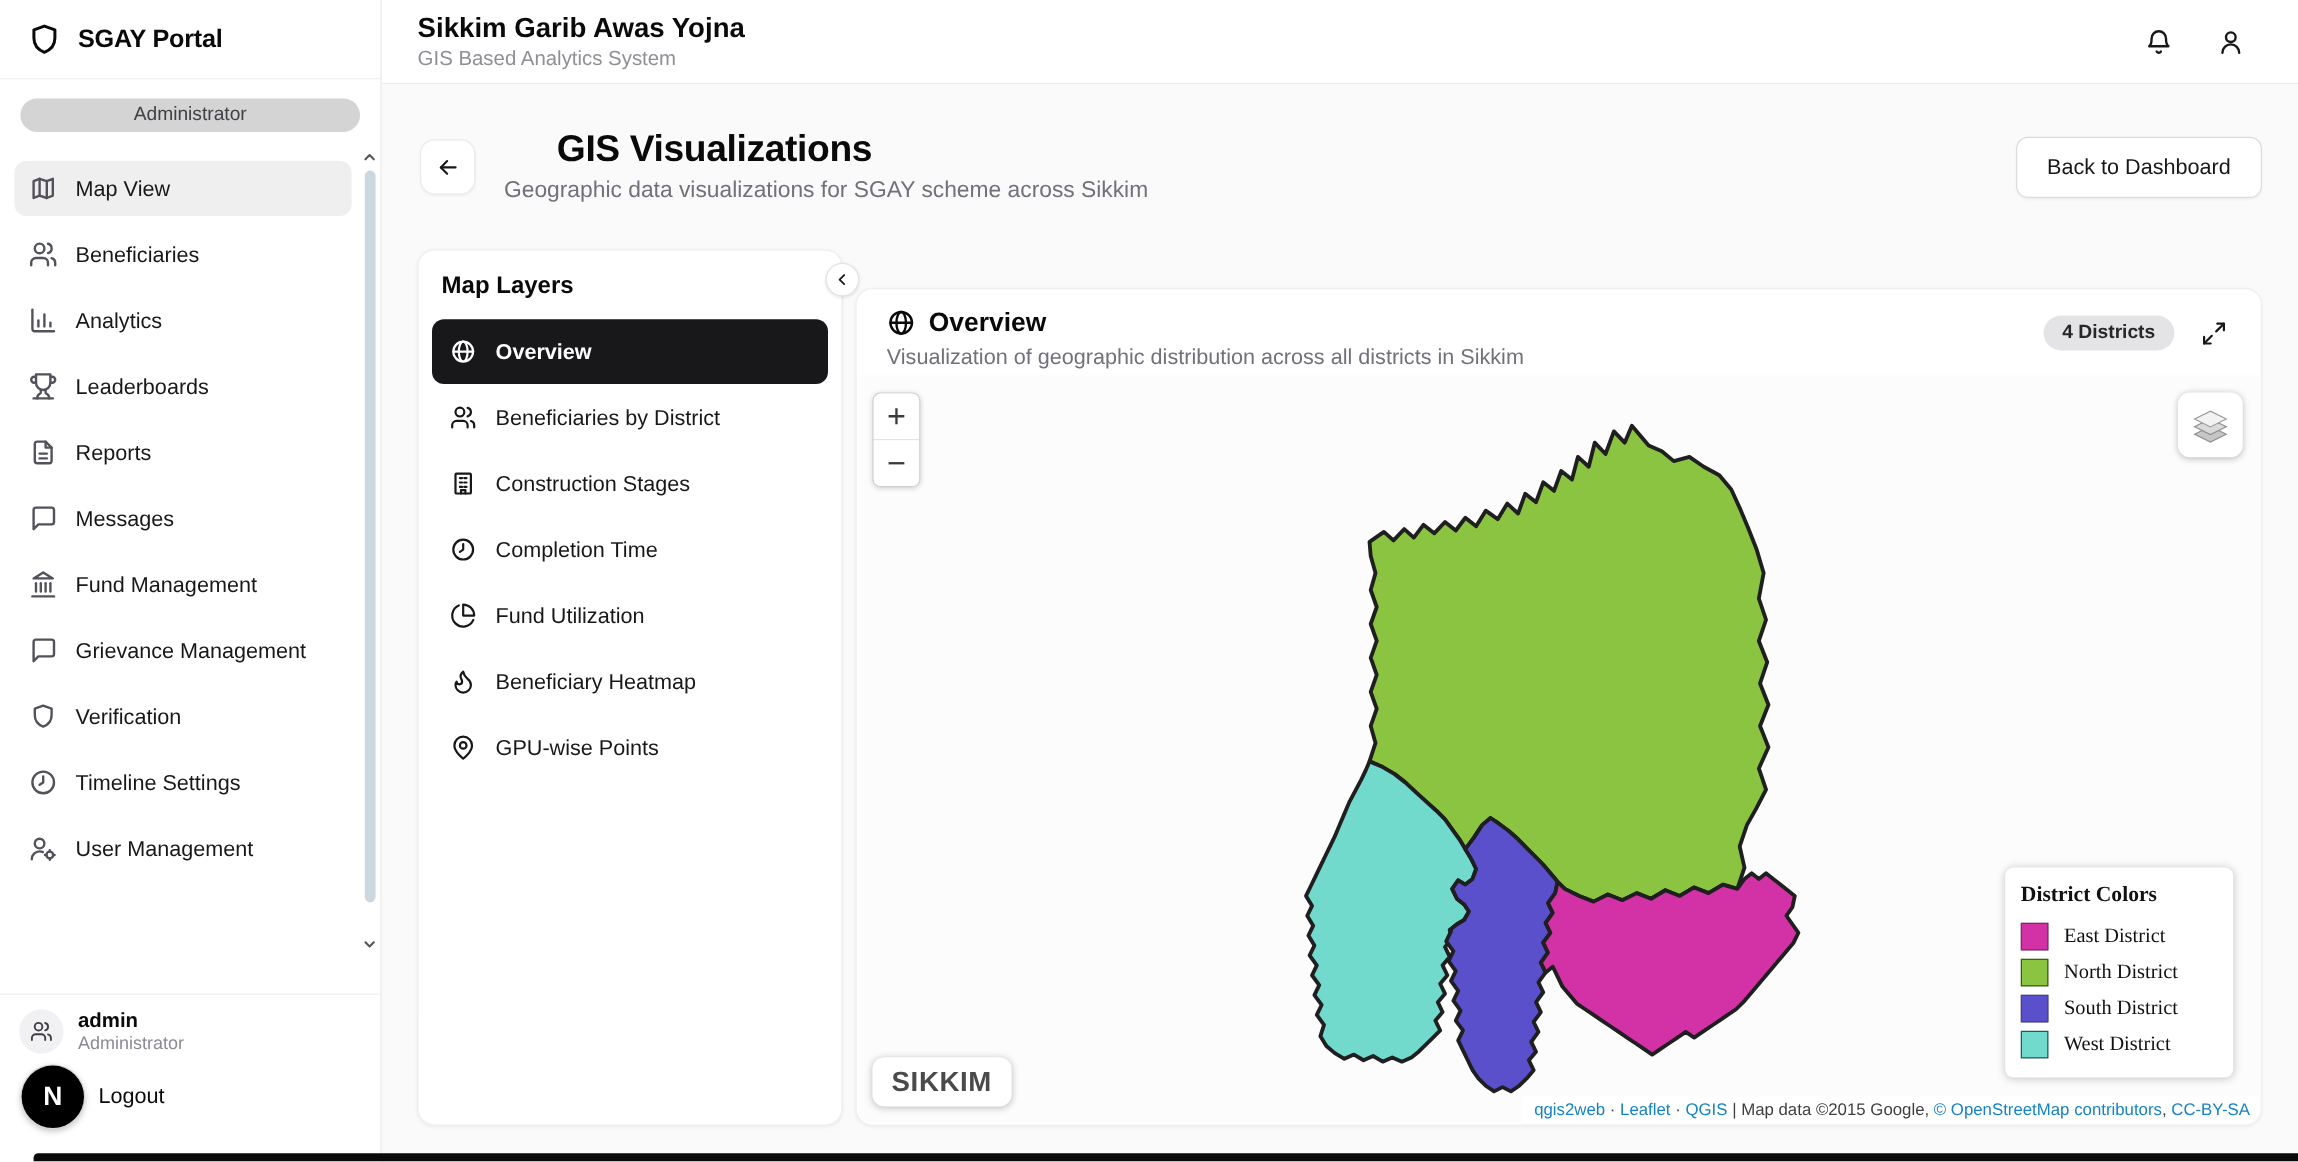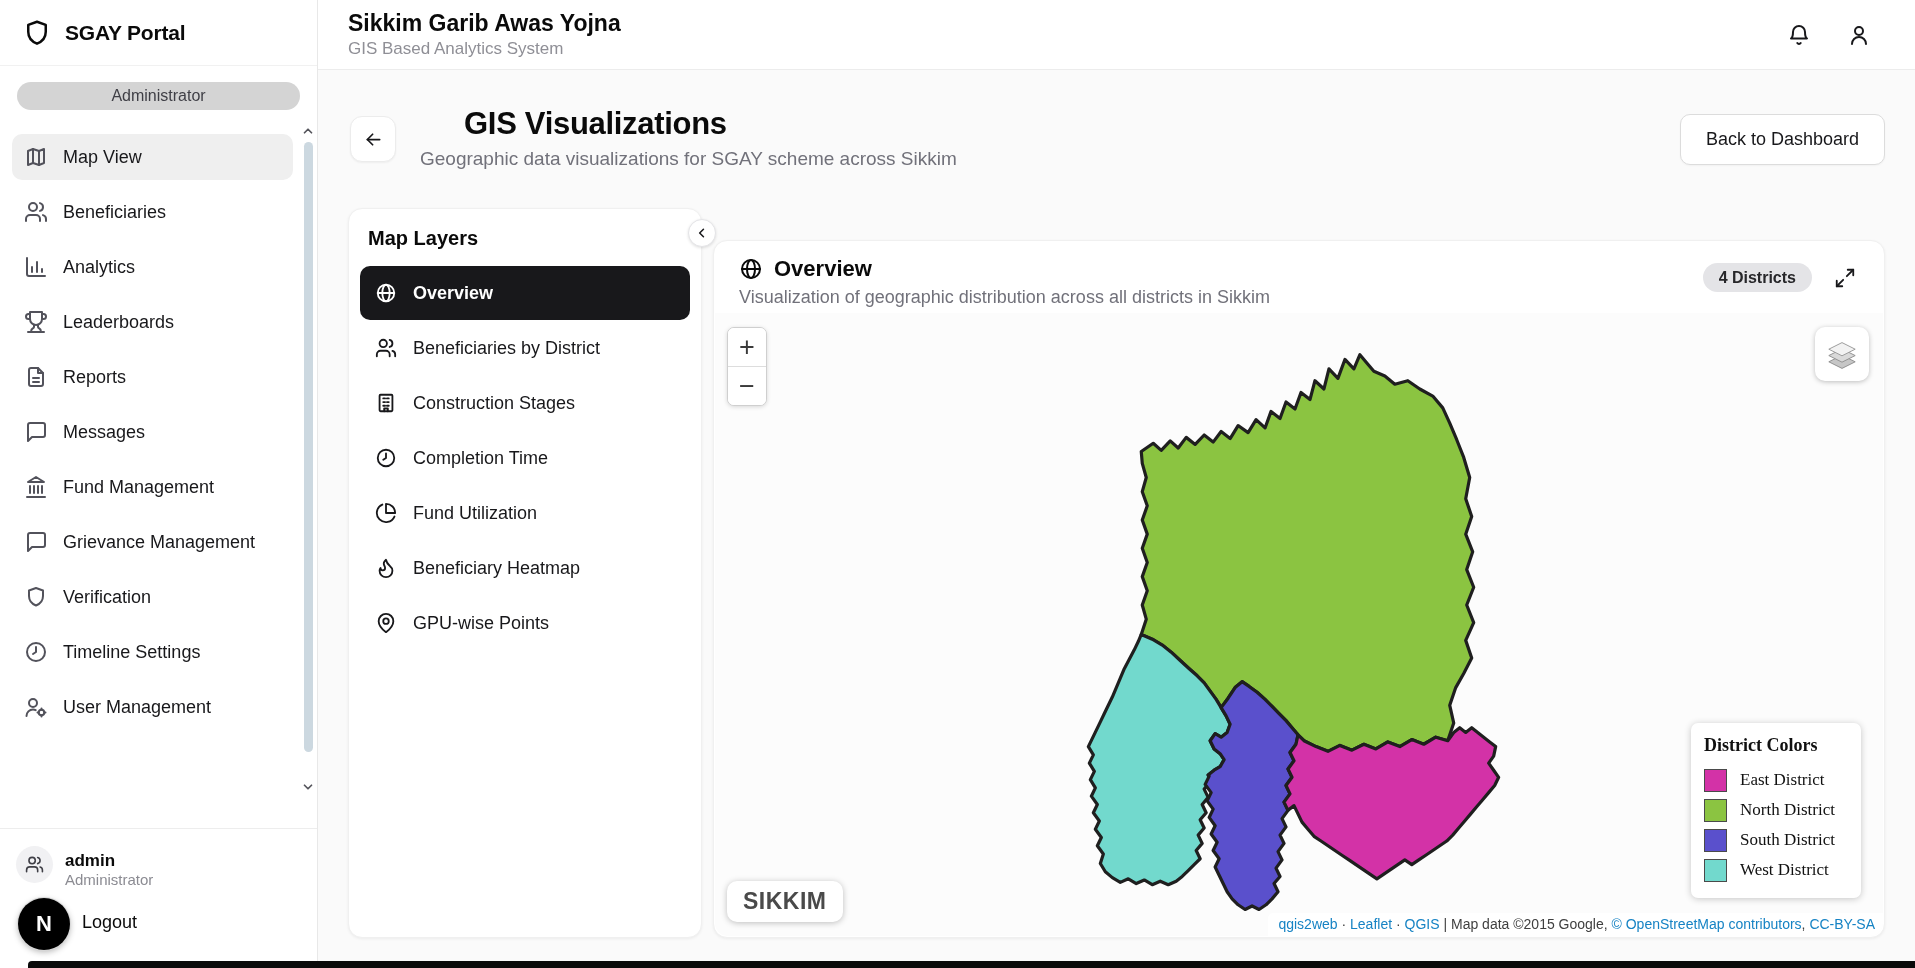--- a/index.html
+++ b/index.html
@@ -24,21 +24,21 @@
   .nav-item .ic { width:24px; height:24px; color:#52525b; flex:0 0 24px; }
   .nav-item .ic svg { width:100%; height:100%; }
   
   .sb-arrow { position:absolute; right:2px; width:14px; height:14px; color:#55555c; }
   .sb-up { top:124px; } .sb-down { top:780px; }
   .sb-thumb { position:absolute; right:4px; top:142px; width:9px; height:610px; background:#ccd8e0; border-radius:5px; }
   .sidebar-footer { position:absolute; left:0; right:0; bottom:7px; height:133px; border-top:1px solid #ededed; padding:12px 16px 0 16px; }
   .user-row { display:flex; align-items:center; gap:12px; }
   .avatar { width:37px; height:37px; border-radius:50%; background:#f1f1f3; display:grid; place-items:center; }
   .avatar .ic { width:19px; height:19px; color:#3f3f46; }
-  .user-name { font-size:17px; font-weight:700; color:#0a0a0a; line-height:1.15;margin-top:10px; }
+  .user-name { font-size:17px; font-weight:700; color:#0a0a0a; line-height:1.15; }
   .user-role { font-size:15px; color:#8b8b92; }
   .logout-row { position:relative; margin-top:8px; height:54px; display:flex; align-items:center; }
   .n-badge { position:absolute; left:2px; top:2px; width:52px; height:52px; border-radius:50%;
     background:#000; color:#fff; display:grid; place-items:center; font-size:22px; font-weight:700;
     box-shadow:0 0 0 1px #d9d9d9, 0 2px 6px rgba(0,0,0,.3); z-index:2; cursor:pointer; }
   .logout-label { margin-left:66px; font-size:18px; color:#0a0a0a; cursor:pointer; }
 
   
   .topbar { position:absolute; left:318px; top:0; right:0; height:70px; background:#fff; border-bottom:1px solid #ececec;
     display:flex; align-items:center; padding:0 44px 0 30px; z-index:4; }
@@ -91,21 +91,21 @@
 
   
   .zoomctl { position:absolute; left:12px; top:14px; width:40px; background:#fff; border:1px solid #cfcfcf;
     border-radius:7px; box-shadow:0 1px 4px rgba(0,0,0,.15); overflow:hidden; }
   .zoomctl .zbtn { height:38px; display:grid; place-items:center; font-size:27px; color:#3a3a3a; cursor:pointer; background:#fff; }
   .zoomctl .zdiv { height:1px; background:#ddd; }
   .layersctl { position:absolute; right:14px; top:14px; width:54px; height:54px; background:#fff; border-radius:10px;
     box-shadow:0 1px 5px rgba(0,0,0,.25); display:grid; place-items:center; cursor:pointer; }
   .sikkim-label { position:absolute; left:12px; bottom:14px; background:#fff; border-radius:10px; padding:7px 16px;
     font-size:23px; font-weight:700; letter-spacing:.5px; color:#4a4a4a; box-shadow:0 1px 6px rgba(0,0,0,.25); }
-  .legend { position:absolute; right:22px; bottom:38px; width:170px; background:#fff; border-radius:7px;
+  .legend { position:absolute; right:22px; bottom:38px; width:190px; background:#fff; border-radius:7px;
     box-shadow:0 1px 7px rgba(0,0,0,.22); padding:12px 13px 13px 13px; font-family:"Liberation Serif","DejaVu Serif",serif; }
   .legend-title { font-size:18px; font-weight:700; color:#111; margin-bottom:9px; }
   .legend-row { display:flex; align-items:center; gap:13px; height:30px; }
   .legend-swatch { width:23px; height:23px; border:1px solid #4a4a4a; flex:0 0 23px; }
   .legend-label { font-size:17px; color:#111; }
   .attribution { position:absolute; right:0; bottom:0; background:rgba(255,255,255,.85); padding:3px 8px 4px 10px;
     border-radius:5px 0 0 0; font-size:14px; color:#3f3f3f; white-space:nowrap; }
   .attribution .link { color:#1683c4; cursor:pointer; }
 
   .bottom-bar { position:absolute; left:28px; right:0; bottom:0; height:7px; background:#0a0a0a;

